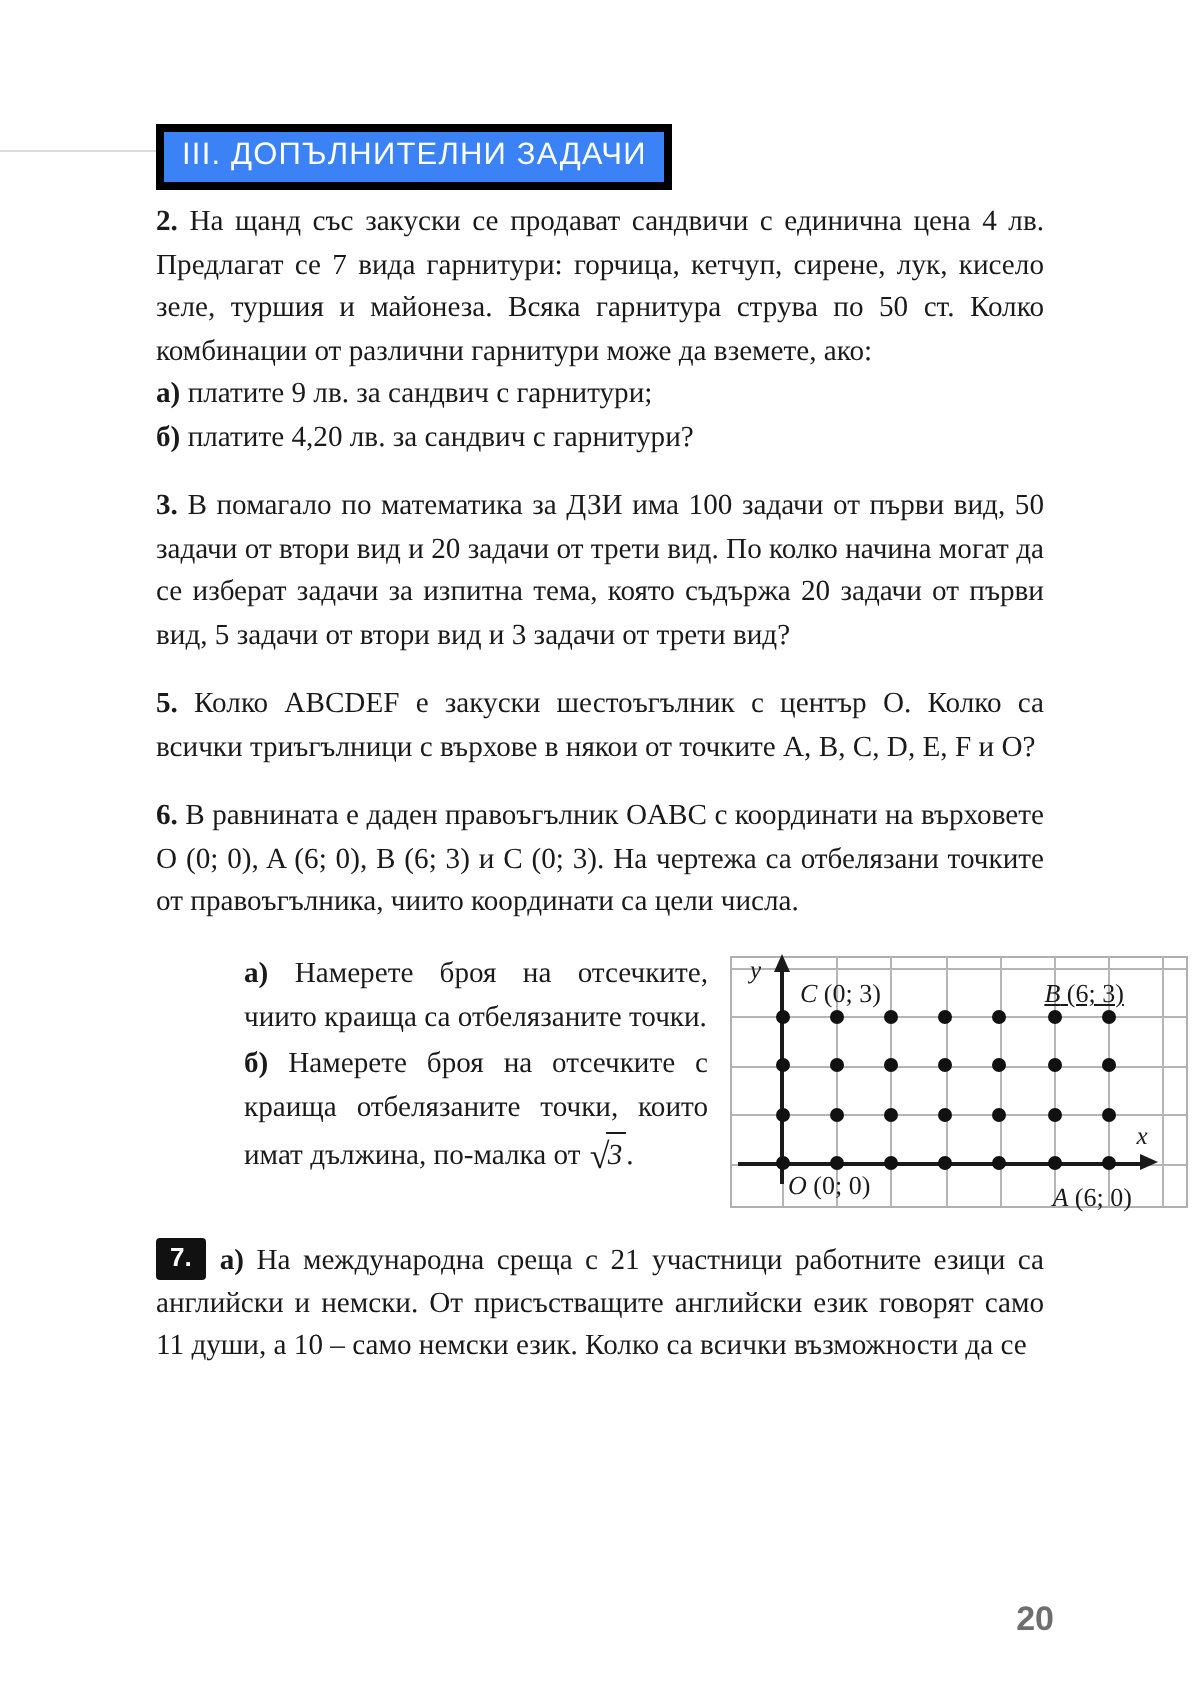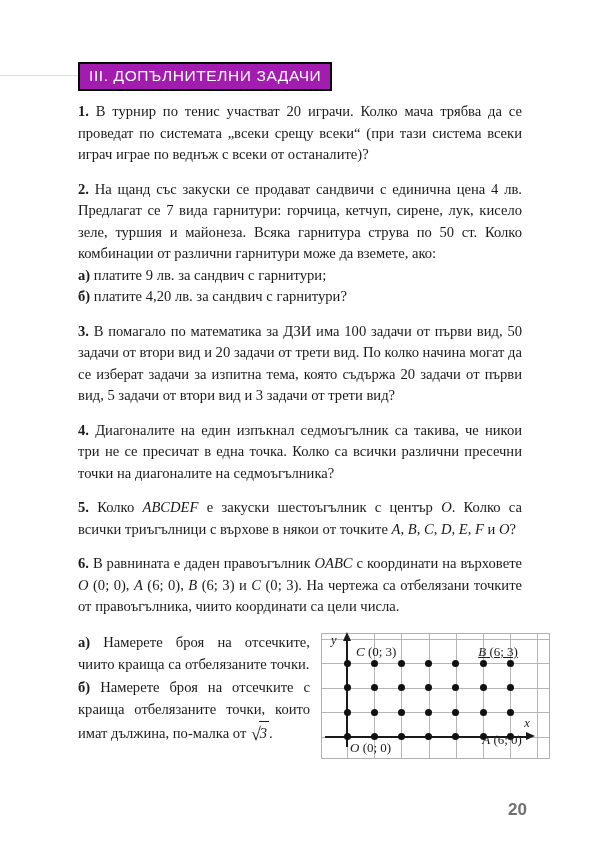--- a/index.html
+++ b/index.html
@@ -30,22 +30,22 @@
     top: 75px;
     width: 80px;
     height: 1px;
     background: #dcdcdc;
   }
   .section-banner {
     position: absolute;
     left: 78px;
     top: 62px;
     padding: 3px 9px 4px 9px;
-    background: #a21caf;
-    border: 2px solid #000000;
+    background: #3b82f6;
+    border: 4px solid #000000;
     box-sizing: border-box;
   }
   .section-banner-text {
     font-family: "Liberation Sans", "DejaVu Sans", sans-serif;
     font-size: 15.5px;
     letter-spacing: 0.6px;
     color: #ffffff;
     line-height: 1.15;
     white-space: nowrap;
   }
@@ -66,21 +66,20 @@
     hyphens: manual;
   }
   .task:last-child { margin-bottom: 0; }
   .tasknum {
     font-weight: bold;
   }
   .sub {
     font-weight: bold;
   }
   .mvar {
-    font-style: italic;
   }
   .sqrt-wrap {
     display: inline-block;
     position: relative;
     padding-left: 1px;
     white-space: nowrap;
   }
   .sqrt-sign {
     font-size: 18px;
     line-height: 1;
@@ -93,20 +92,21 @@
     margin-left: -2px;
     font-style: italic;
   }
 
   
   .split {
     position: relative;
     display: flex;
     align-items: flex-start;
     gap: 0;
+    margin-left: 44px;
   }
   .split-text {
     width: 232px;
     flex: 0 0 232px;
     font-size: 14.6px;
     line-height: 22.5px;
     text-align: justify;
   }
   .split-figure {
     flex: 0 0 229px;
@@ -200,30 +200,28 @@
 <div class="page">
 
   <div class="header-rule"></div>
 
   <div class="section-banner">
     <div class="section-banner-text">III. ДОПЪЛНИТЕЛНИ ЗАДАЧИ</div>
   </div>
 
   <div class="content">
 
-    <p class="task"><span class="tasknum">1.</span> <span>В турнир по тенис участват 20 играчи. Колко мача трябва да се проведат по системата „всеки срещу всеки“ (при тази система всеки играч играе по веднъж с всеки от останалите)?</span></p>
 
     <p class="task"><span class="tasknum">2.</span> <span>На щанд със закуски се продават сандвичи с единична цена 4 лв. Предлагат се 7 вида гарнитури: горчица, кетчуп, сирене, лук, кисело зеле, туршия и майонеза. Всяка гарнитура струва по 50 ст. Колко комбинации от различни гарнитури може да вземете, ако:</span><br>
       <span class="sub">а)</span> <span>платите 9 лв. за сандвич с гарнитури;</span><br>
       <span class="sub">б)</span> <span>платите 4,20 лв. за сандвич с гарнитури?</span>
     </p>
 
     <p class="task"><span class="tasknum">3.</span> <span>В помагало по математика за ДЗИ има 100 задачи от първи вид, 50 задачи от втори вид и 20 задачи от трети вид. По колко начина могат да се изберат задачи за изпитна тема, която съдържа 20 задачи от първи вид, 5 задачи от втори вид и 3 задачи от трети вид?</span></p>
 
-    <p class="task"><span class="tasknum">4.</span> <span>Диагоналите на един изпъкнал седмоъгълник са такива, че никои три не се пресичат в една точка. Колко са всички различни пресечни точки на диагоналите на седмоъгълника?</span></p>
 
     <p class="task"><span class="tasknum">5.</span> <span>Колко </span><span class="mvar">ABCDEF</span><span> е закуски шестоъгълник с център </span><span class="mvar">O</span><span>. Колко са всички триъгълници с върхове в някои от точките </span><span class="mvar">A, B, C, D, E, F</span><span> и </span><span class="mvar">O</span><span>?</span></p>
 
     <p class="task"><span class="tasknum">6.</span> <span>В равнината е даден правоъгълник </span><span class="mvar">OABC</span><span> с координати на върховете </span><span class="mvar">O</span><span> (0; 0), </span><span class="mvar">A</span><span> (6; 0), </span><span class="mvar">B</span><span> (6; 3) и </span><span class="mvar">C</span><span> (0; 3). На чертежа са отбелязани точките от правоъгълника, чиито координати са цели числа.</span></p>
 
     <div class="split">
       <div class="split-text">
         <span class="sub">а)</span> <span>Намерете броя на отсечките, чиито краища са отбелязаните точки.</span><br>
         <span class="sub">б)</span> <span>Намерете броя на отсечките с краища отбелязаните точки, които имат дължина, по-малка от </span><span class="sqrt-wrap"><span class="sqrt-sign">√</span><span class="sqrt-rad">3</span></span><span>.</span>
       </div>
@@ -272,25 +270,26 @@
             <div class="dot" style="left: 161px; top: 78.5px;"></div>
             <div class="dot" style="left: 161px; top: 54px;"></div>
             <div class="dot" style="left: 161px; top: 29.5px;"></div>
             <div class="dot" style="left: 188.2px; top: 103px;"></div>
             <div class="dot" style="left: 188.2px; top: 78.5px;"></div>
             <div class="dot" style="left: 188.2px; top: 54px;"></div>
             <div class="dot" style="left: 188.2px; top: 29.5px;"></div>
             <div class="axis-label" style="left: 202.2px; top: 82px;">x</div>
             <div class="axis-label" style="left: 9px; top: -0.5px;">y</div>
             <div class="pt-label" style="left: 28px; top: 106px; text-align: center;"><span>O</span><span class="coord"> (0; 0)</span></div>
-            <div class="pt-label" style="left: 160.2px; top: 98px;"><span>A</span><span class="coord"> (6; 0)</span></div>
+            <div class="pt-label" style="left: 160.2px; top: 112px;"><span>A</span><span class="coord"> (6; 0)</span></div>
             <div class="pt-label" style="left: 156.2px; top: 10.5px; text-decoration: underline;"><span>B</span><span class="coord"> (6; 3)</span></div>
             <div class="pt-label" style="left: 34px; top: 10.5px;"><span>C</span><span class="coord"> (0; 3)</span></div>
           </div>
       </div>
     </div>
 
+    <p class="task" style="margin-top:15px;"><span class="num-badge">7.</span><span class="sub">а)</span> <span>На международна среща с 21 участници работните езици са английски и немски. От присъстващите английски език говорят само 11 души, а 10 – само немски език. Колко са всички възможности да се</span></p>
 
   </div>
 
   <div class="page-number">20</div>
 
 </div>
 
 </body></html>

